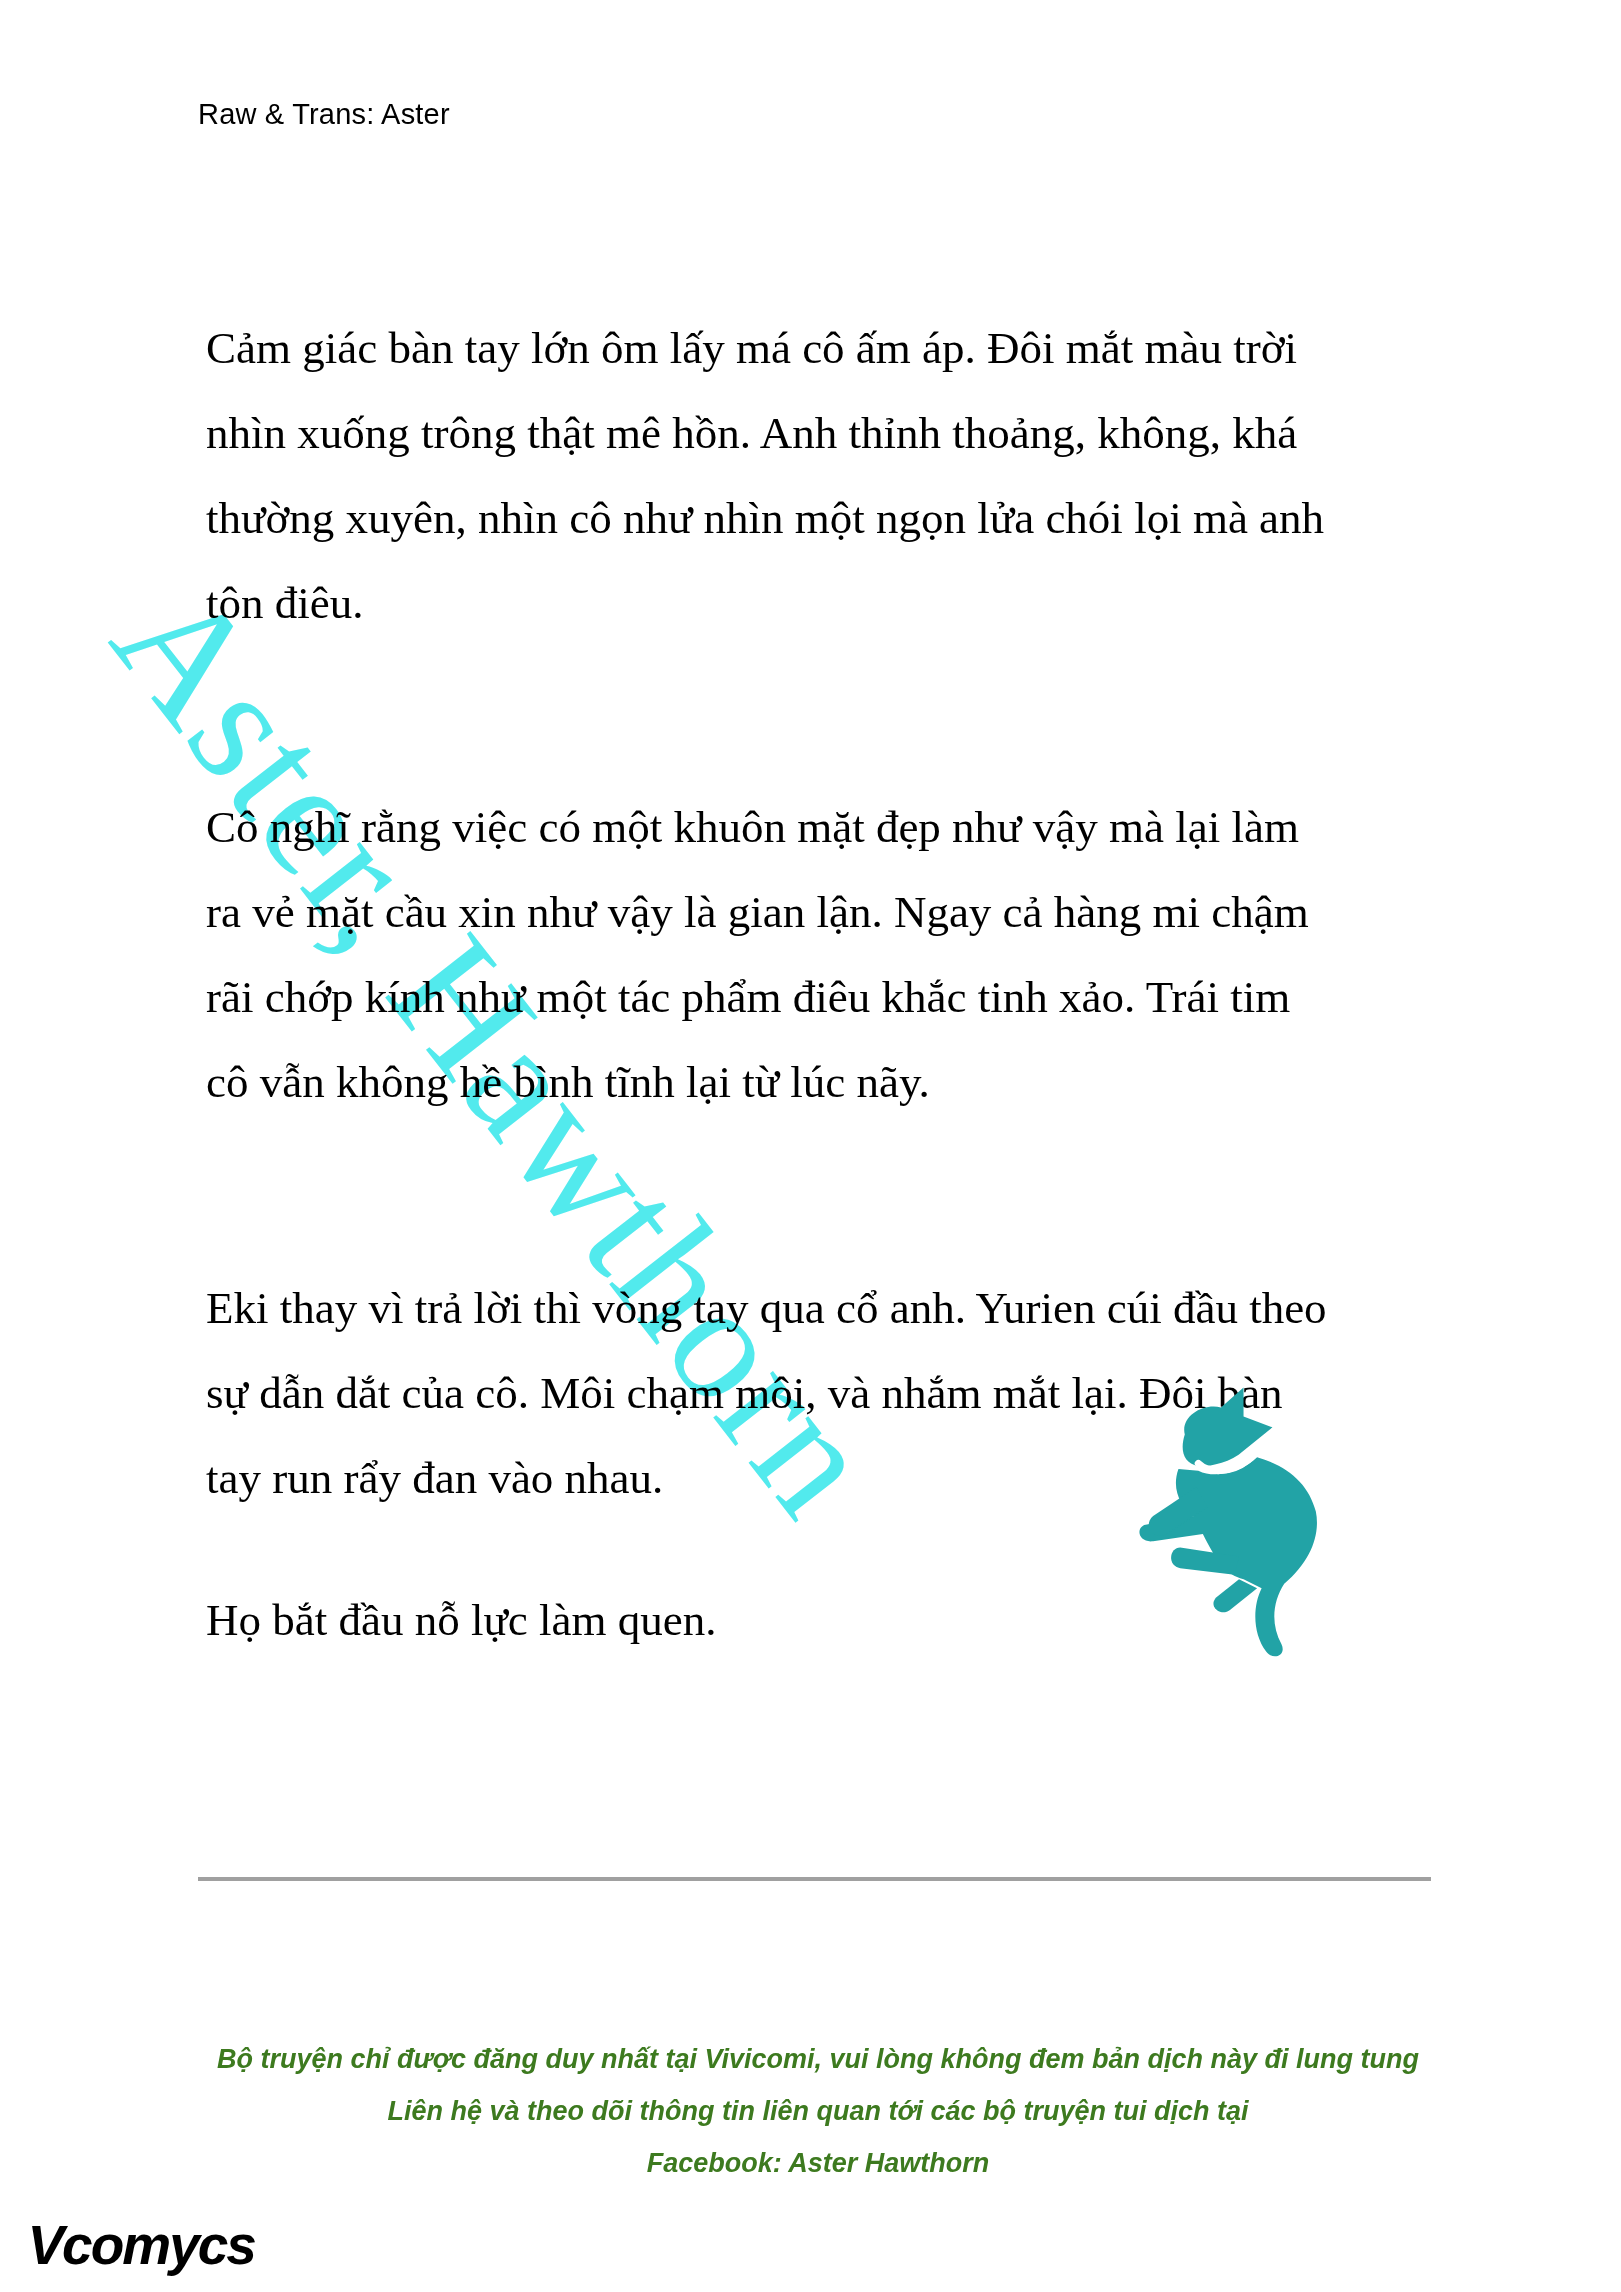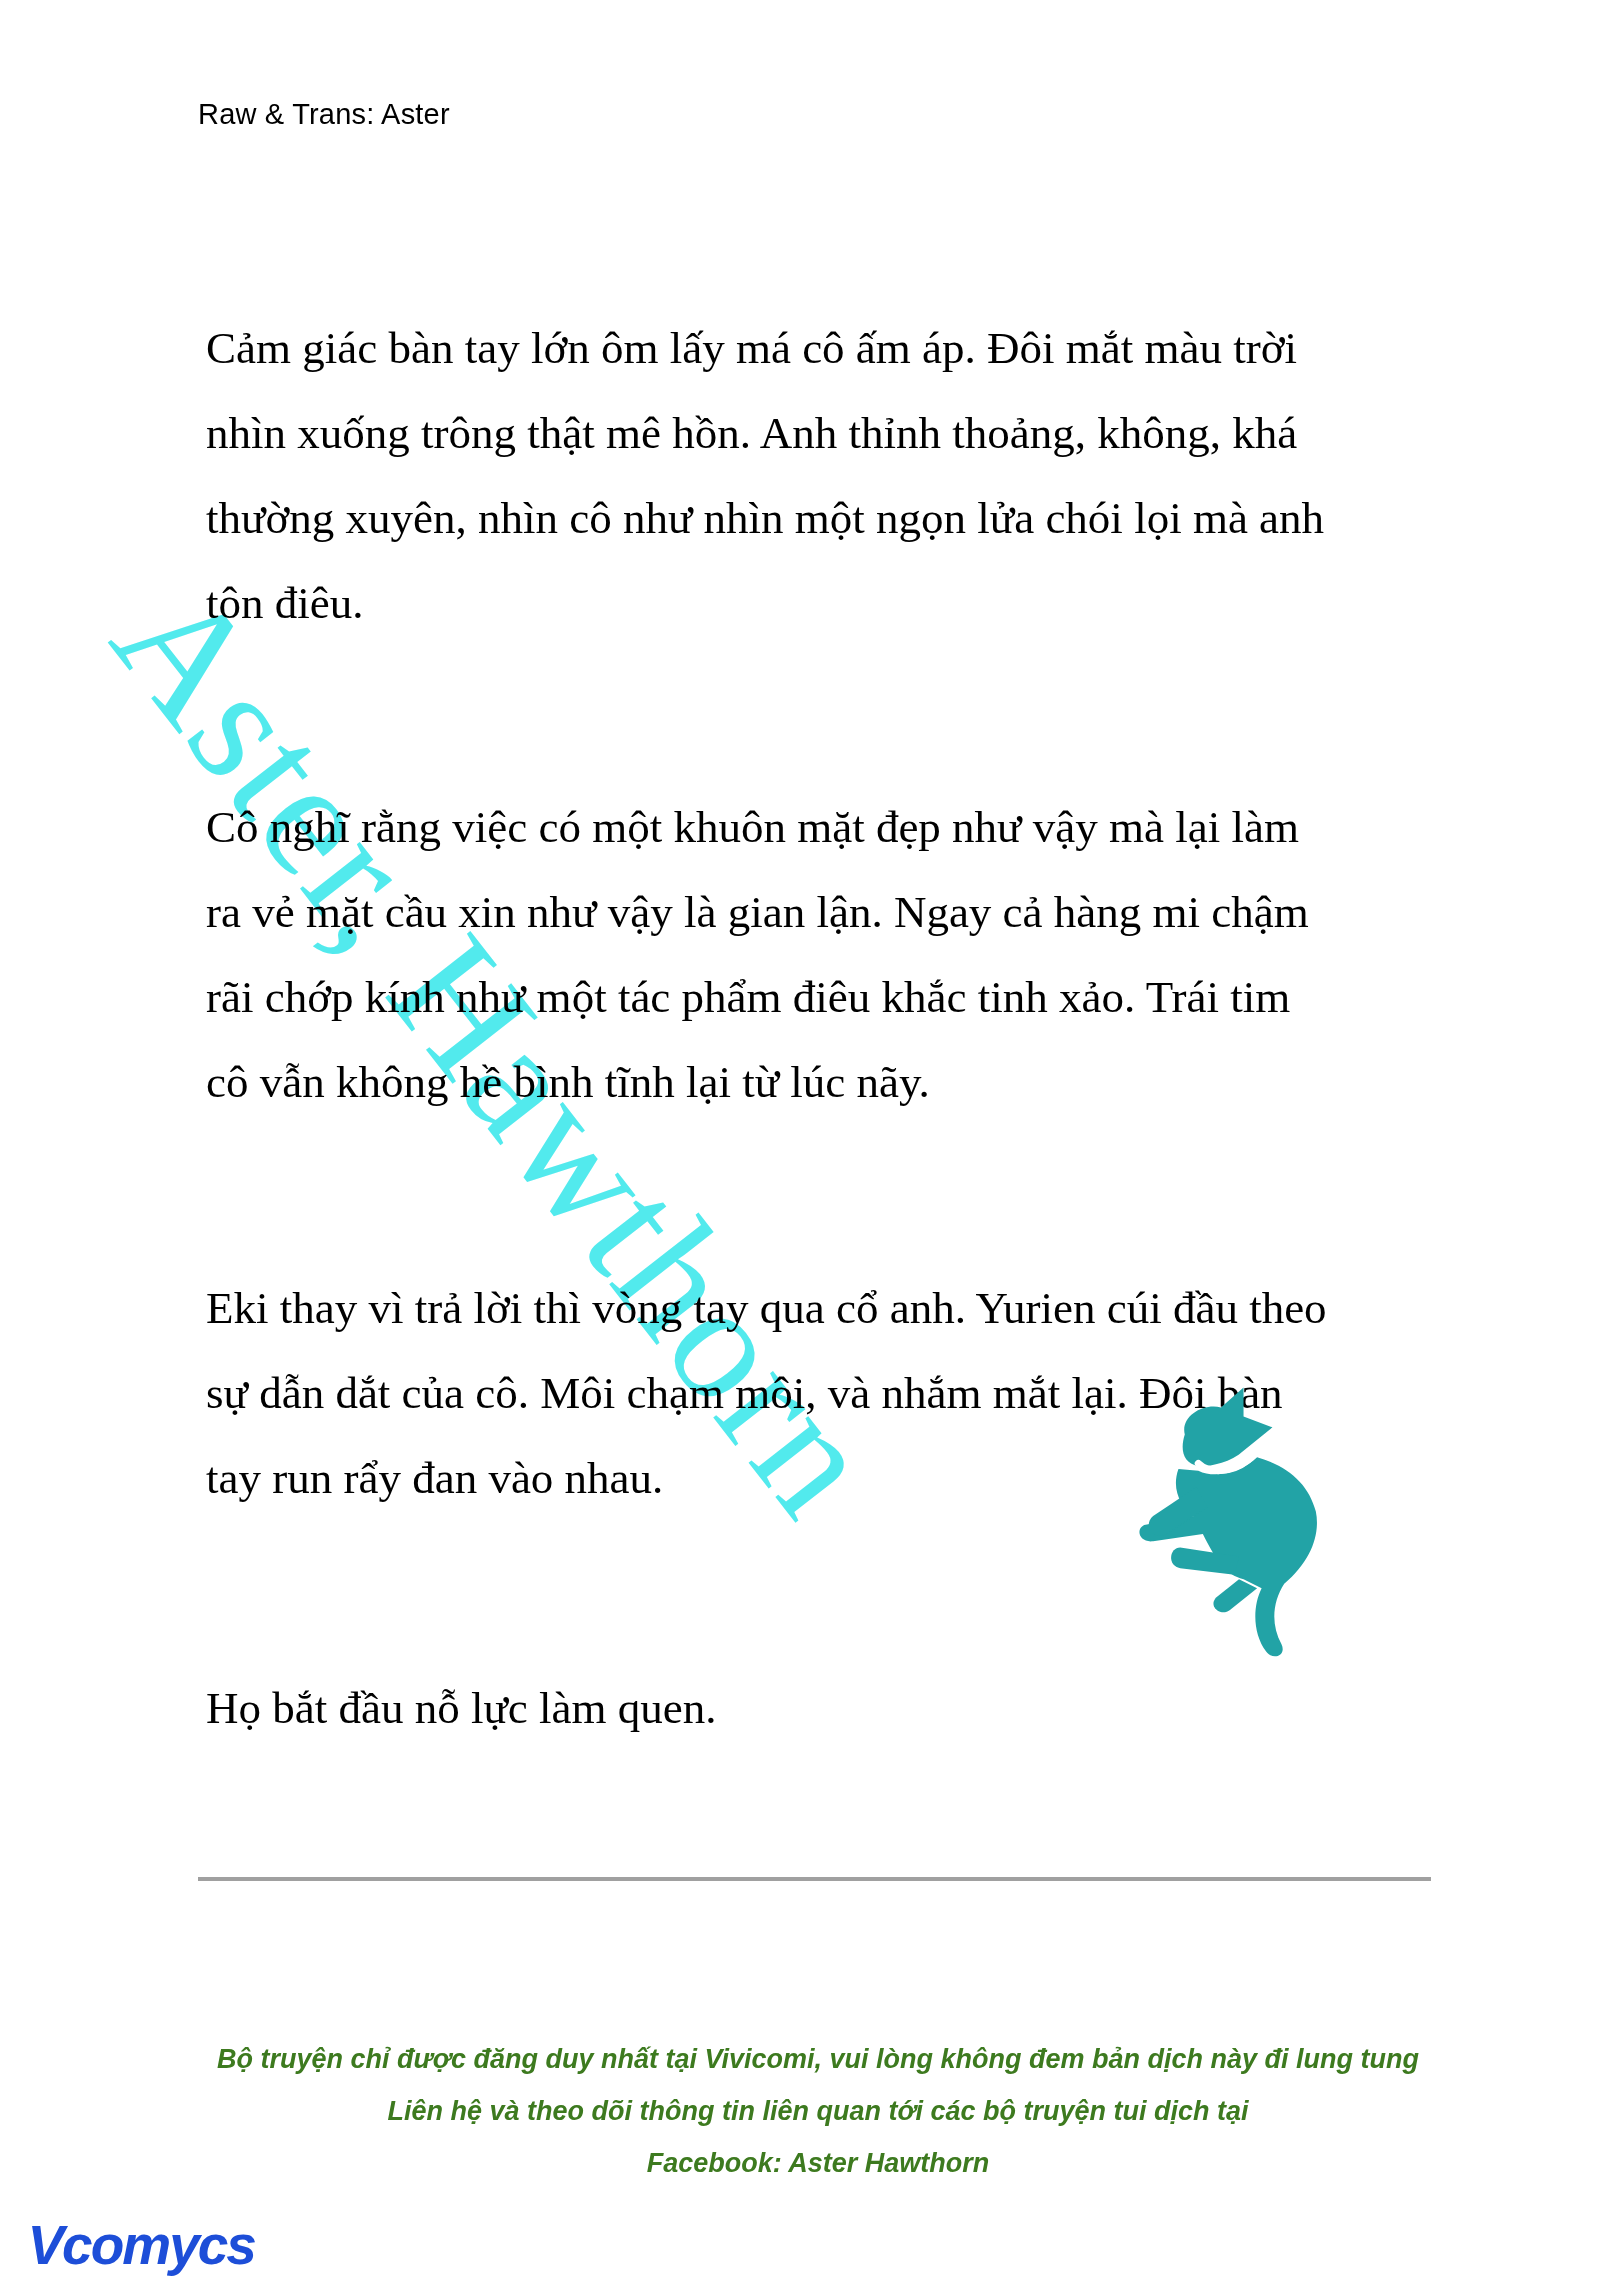--- a/index.html
+++ b/index.html
@@ -16,21 +16,21 @@
       position: absolute; left: 198px; width: 1264px;
       font-family: "Liberation Serif", serif; font-size: 45px; color: #000;
       line-height: 85px;
       margin: 8px;
     }
     .body-text .line { display: block; white-space: nowrap; }
 
     .p1 { top: 298px; }
     .p2 { top: 777px; }
     .p3 { top: 1258px; }
-    .p4 { top: 1658px; }
+    .p4 { top: 1570px; }
 
     .divider {
       position: absolute; left: 198px; top: 1877px; width: 1233px; height: 3.9px;
       background: #a0a0a0;
     }
 
     .footer {
       position: absolute; left: 186px; width: 1264px; top: 2033px;
       font-family: "Liberation Sans", sans-serif; font-weight: bold; font-style: italic;
       font-size: 27px; color: #3d7a1f; text-align: center; line-height: 52px;
@@ -43,21 +43,21 @@
       font-family: "Liberation Serif", serif; font-size: 165px; color: #40e8ec;
       opacity: 0.9; white-space: nowrap; pointer-events: none;
       letter-spacing: 2px;
     }
 
     .cat { position: absolute; left: 1117px; top: 1377px; width: 235px; height: 314px; }
 
     .logo { position: absolute; left: 27.4px; top: 2213px; width: 225px; height: 65px; }
     .logo-text {
       font-family: "Liberation Sans", sans-serif; font-weight: bold; font-style: italic;
-      font-size: 55px; color: #1d4ed8; letter-spacing: -2px;
+      font-size: 55px; color: #000000; letter-spacing: -2px;
     }
   </style>
 </head>
 <body>
 
 <div class="page">
 
   <div class="header">Raw &amp; Trans: Aster</div>
 
   <div class="watermark">Aster, Hawthorn</div>

